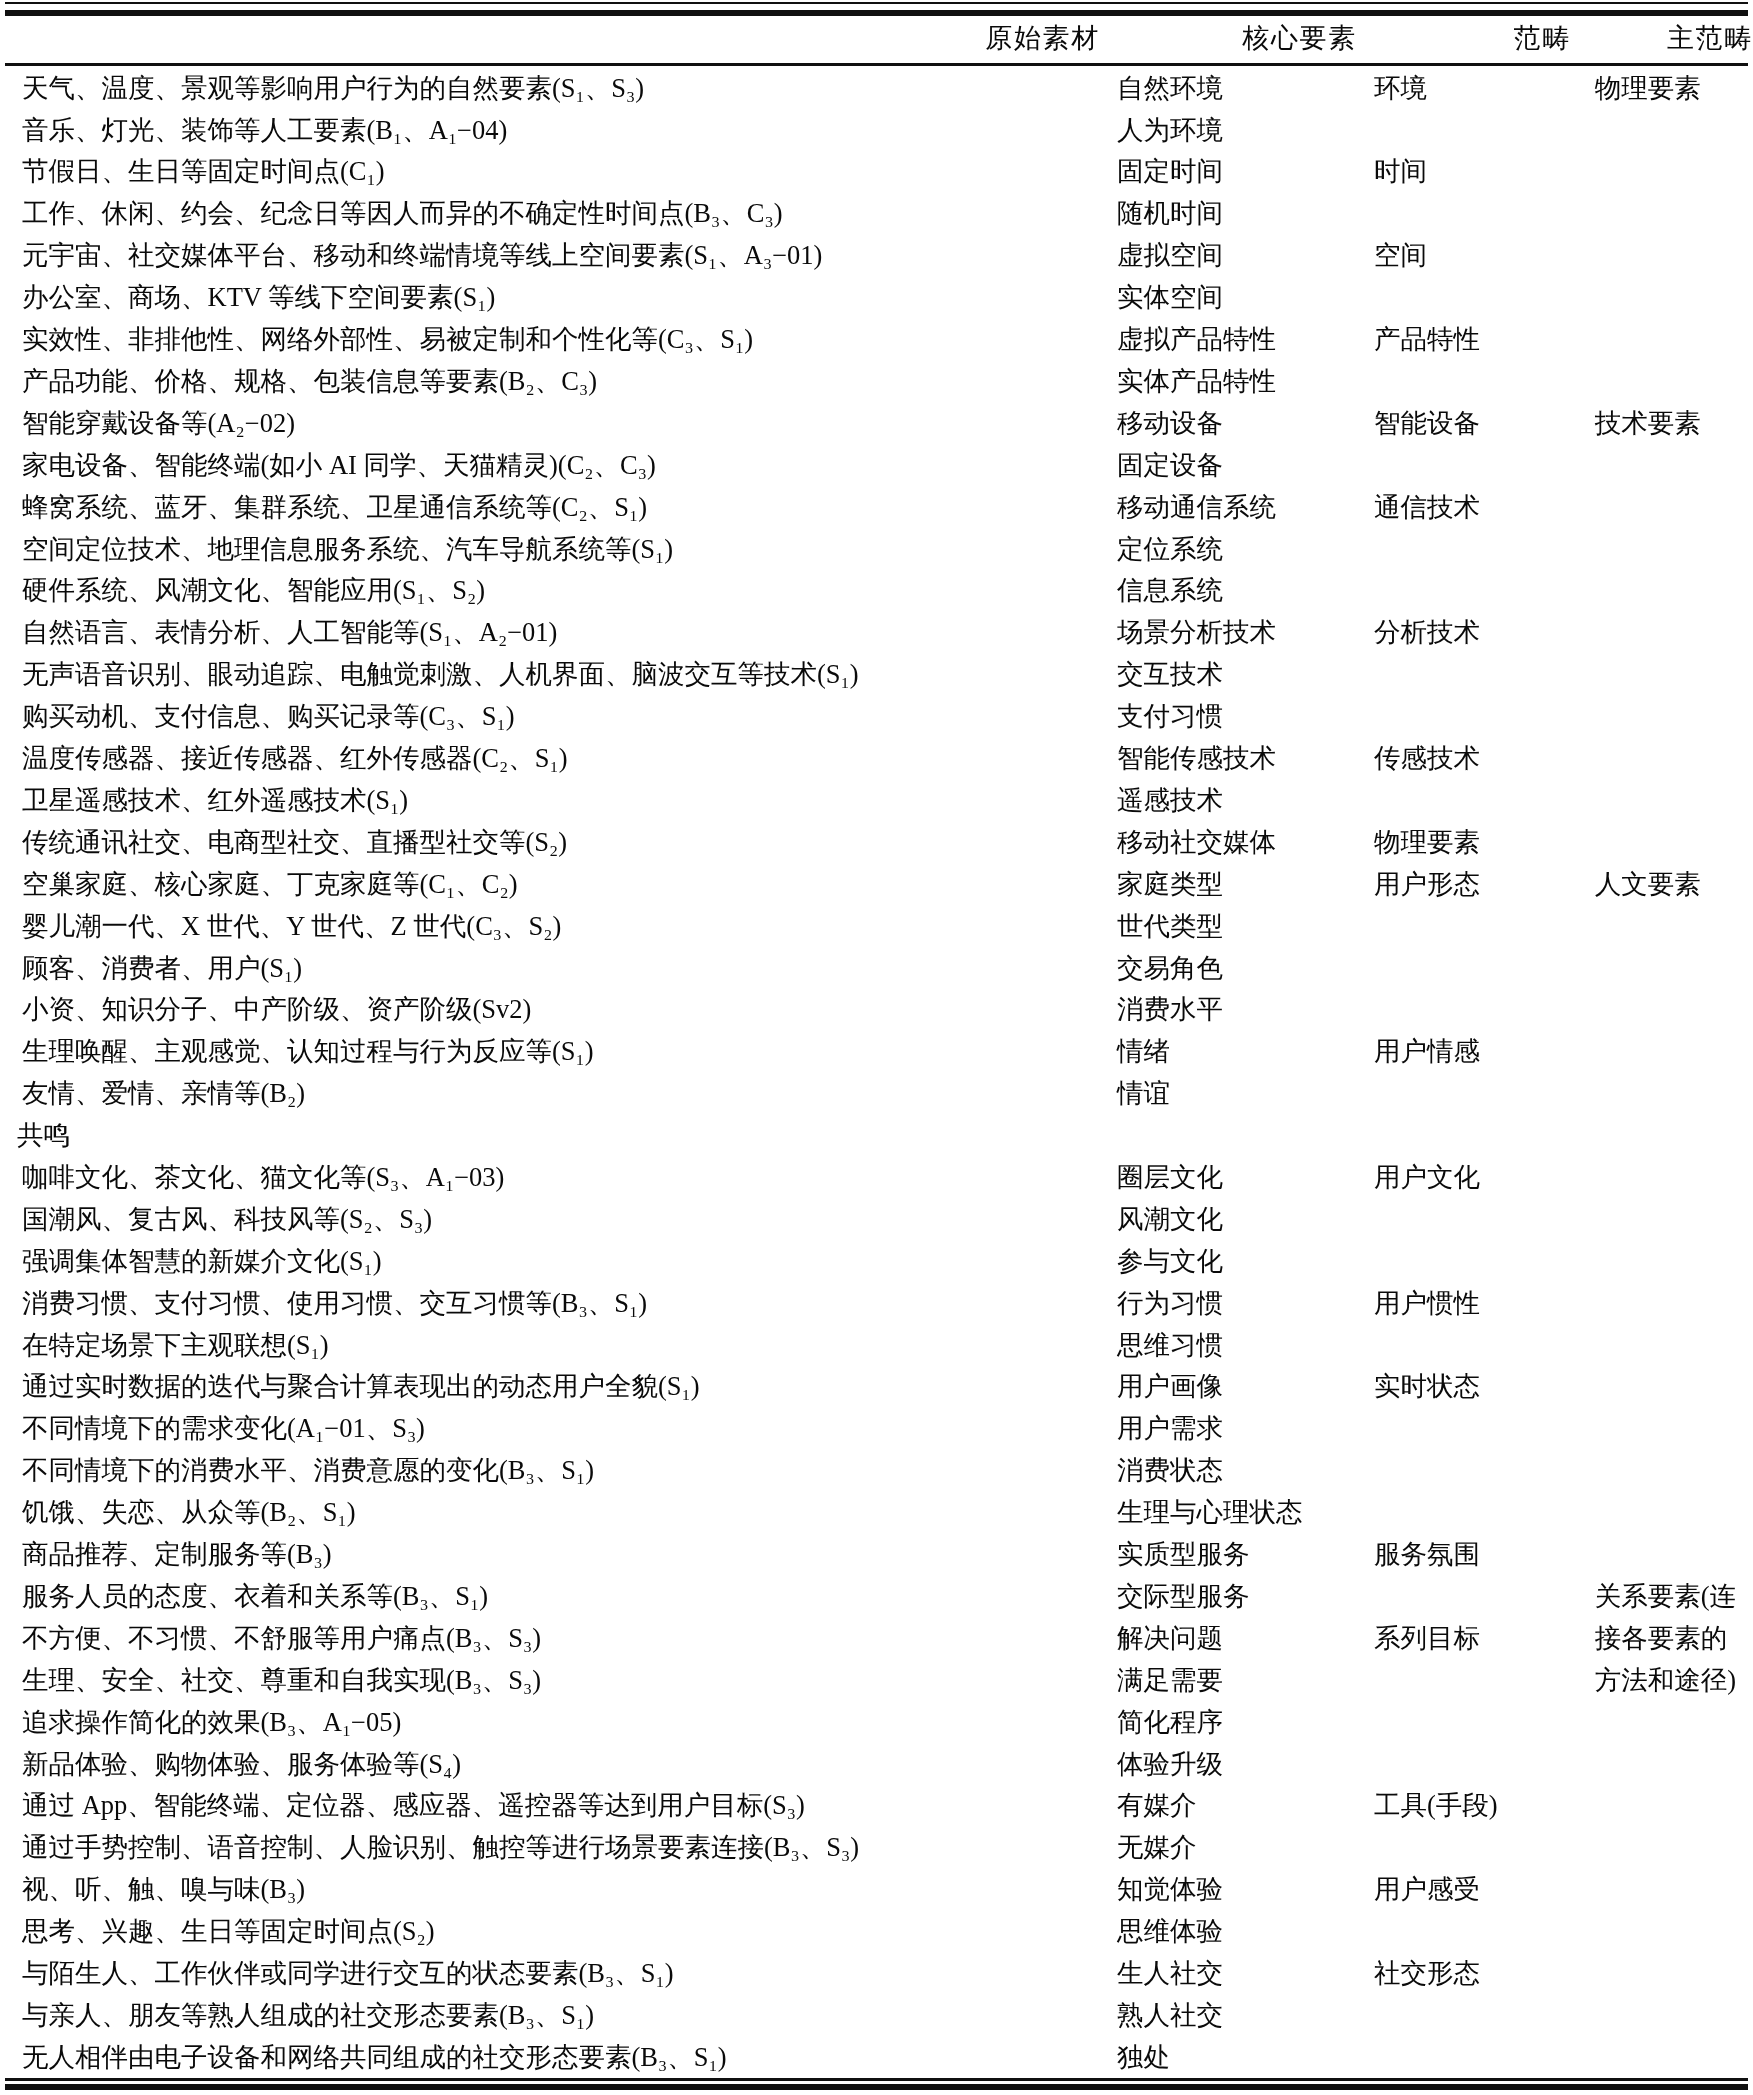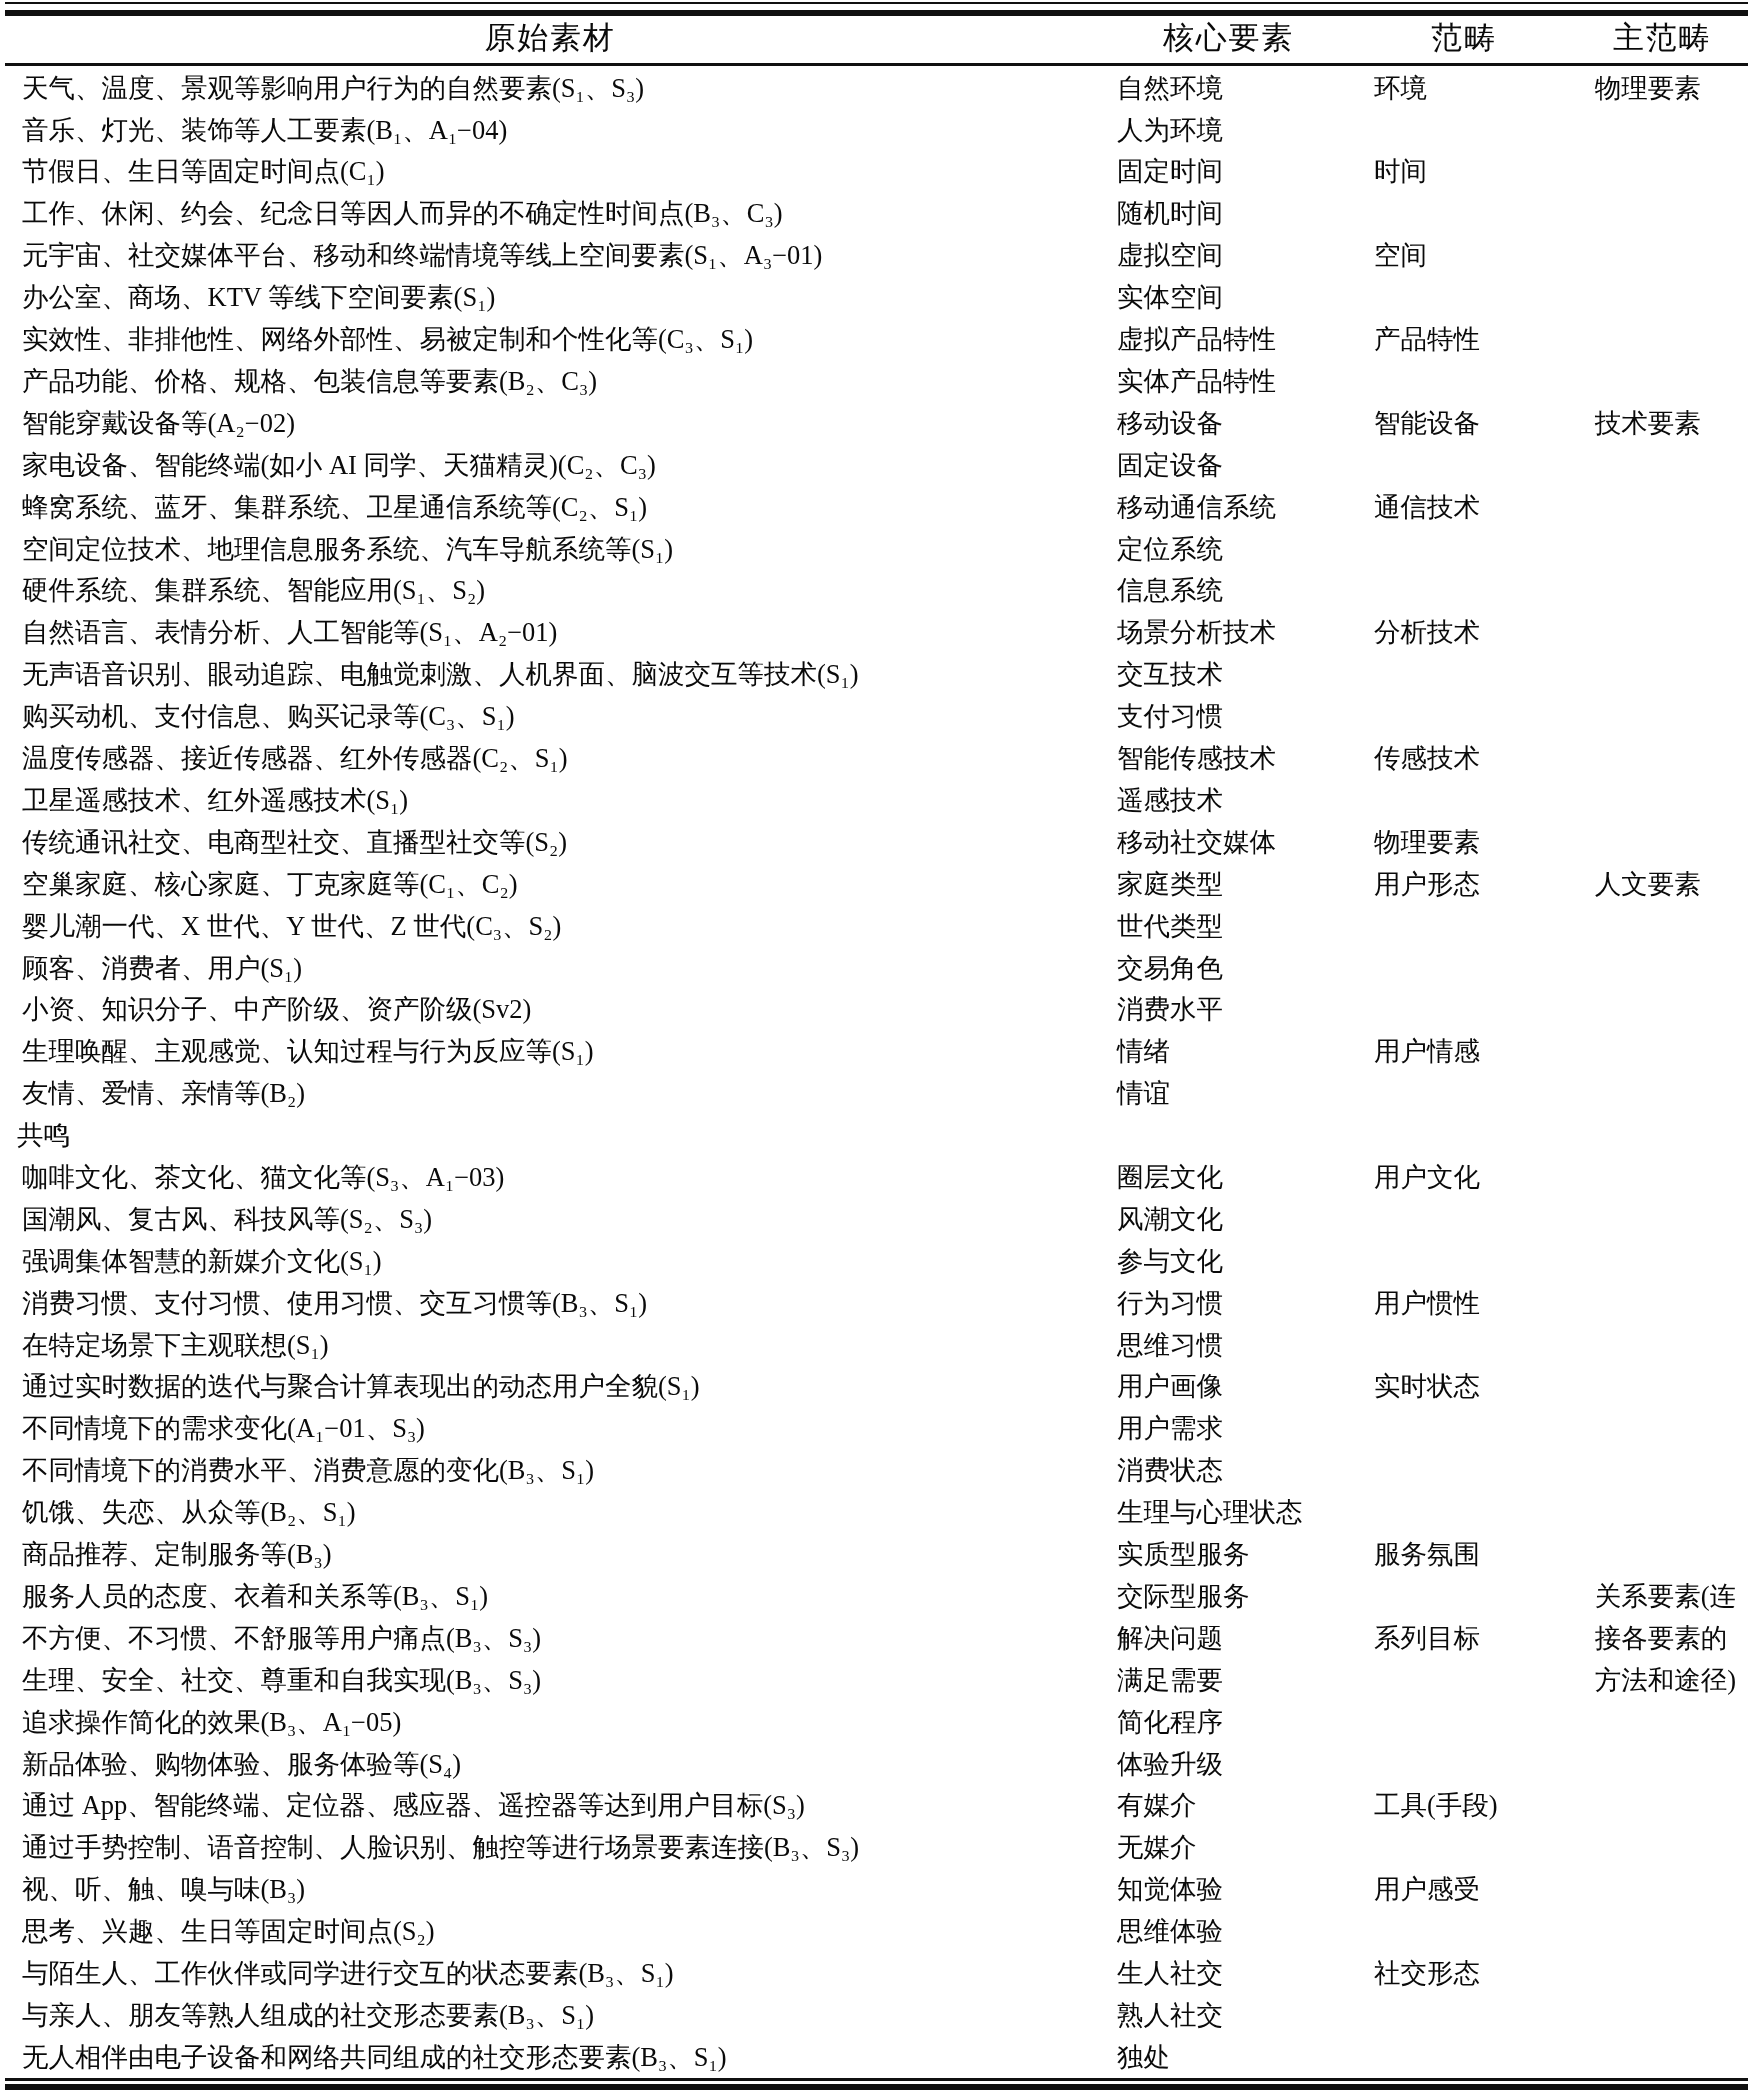--- a/index.html
+++ b/index.html
@@ -16,21 +16,21 @@
   .rule.top-thick   { top:10.3px;   height:6px; }
   .rule.header-line { top:63px;   height:3.4px; }
   .rule.bot-thin    { top:2078px; height:2.6px; }
   .rule.bot-thick   { top:2084px; height:6px; }
 
   .hdr-row {
     position:absolute; top:15.4px; left:0; width:1753px; height:46px;
     display:grid; grid-template-columns:1100px 257px 214px 182px;
     align-items:center;
   }
-  .hdr-cell { text-align:center; font-size:31px; letter-spacing:1.7px; }
+  .hdr-cell { text-align:right; font-size:27px; letter-spacing:1.7px; }
 
   .tbl-body {
     position:absolute; top:67px; left:0; width:1753px; height:2011px;
     display:grid; grid-template-rows:repeat(48, 1fr);
   }
   .row {
     display:grid; grid-template-columns:1100px 257px 214px 182px;
     align-items:center;
   }
   .c { font-size:26.5px; white-space:nowrap; line-height:1; }
@@ -135,21 +135,21 @@
     </div>
 
     <div class="row">
       <div class="c c1">空间定位技术、地理信息服务系统、汽车导航系统等(S₁)</div>
       <div class="c c2">定位系统</div>
       <div class="c c3"></div>
       <div class="c c4"></div>
     </div>
 
     <div class="row">
-      <div class="c c1">硬件系统、集群系统、智能应用(S₁、S₂)</div>
+      <div class="c c1">硬件系统、风潮文化、智能应用(S₁、S₂)</div>
       <div class="c c2">信息系统</div>
       <div class="c c3"></div>
       <div class="c c4"></div>
     </div>
 
     <div class="row">
       <div class="c c1">自然语言、表情分析、人工智能等(S₁、A₂−01)</div>
       <div class="c c2">场景分析技术</div>
       <div class="c c3">分析技术</div>
       <div class="c c4"></div>

